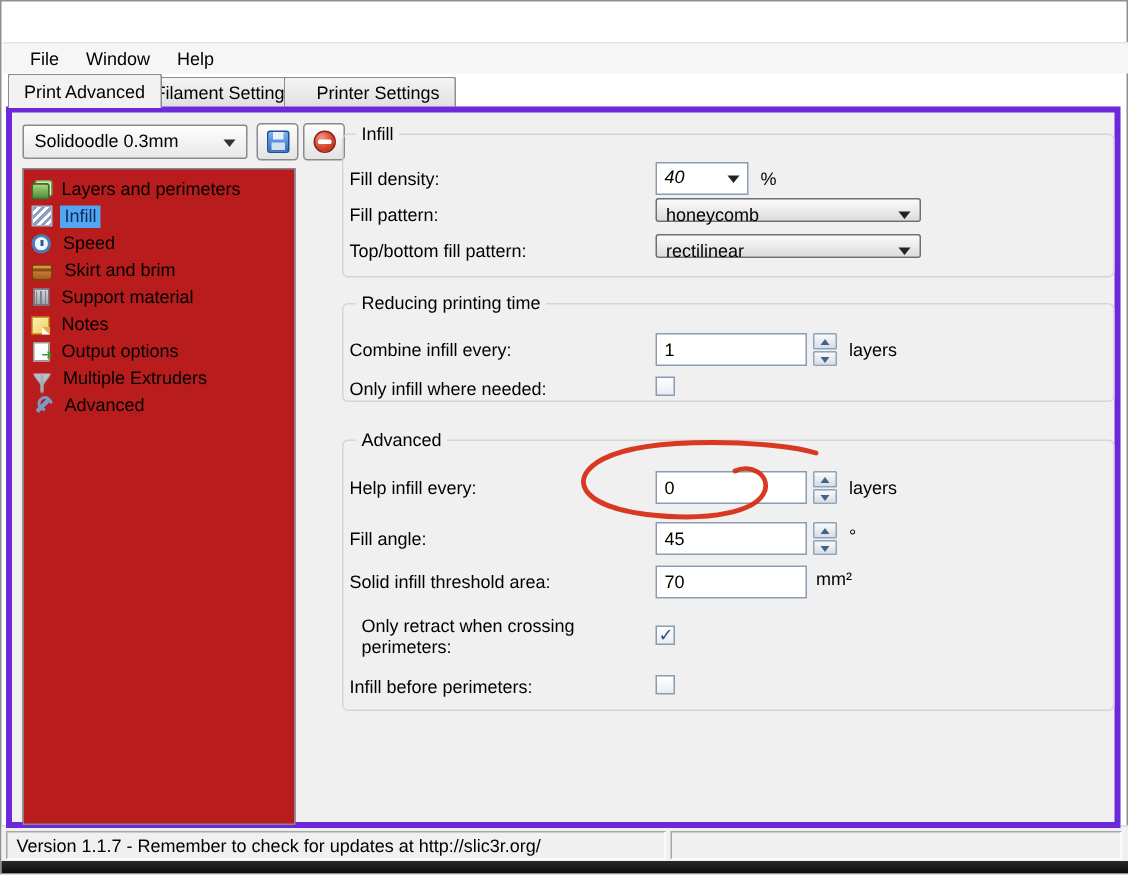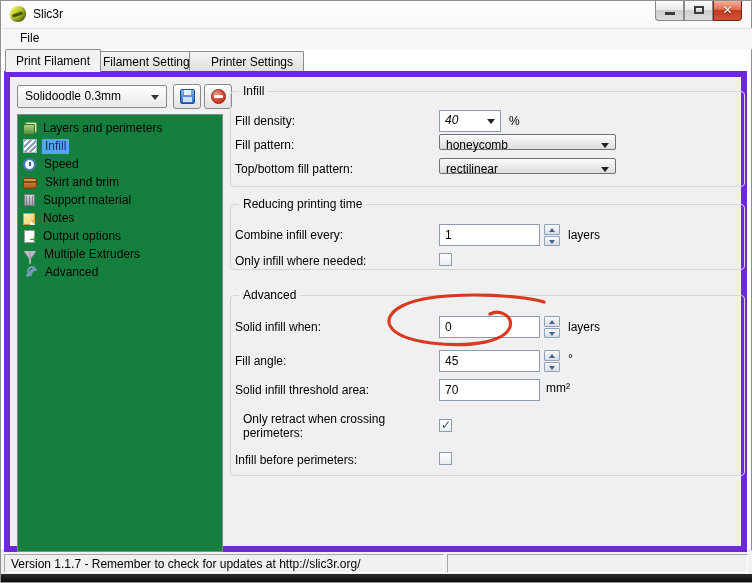--- a/index.html
+++ b/index.html
@@ -17,45 +17,45 @@
   
   .win-controls { position:absolute; right:9px; top:0; height:21px; display:flex; }
   .win-btn { width:29px; height:20px; border:1px solid #8a8a8a; border-top:none; background:linear-gradient(#fcfcfc,#e9e9e9 45%,#cfcfcf 50%,#dcdcdc); position:relative; cursor:default; }
   .win-btn.min { border-radius:0 0 0 4px; }
   .win-btn.close { border-radius:0 0 4px 0; background:linear-gradient(#f5b09a,#e06b4c 45%,#c23a22 50%,#d25535); border-color:#7e2417; }
   .glyph-min { position:absolute; left:9px; bottom:5px; width:10px; height:3px; background:#3c3c3c; }
   .glyph-max { position:absolute; left:9px; top:5px; width:10px; height:8px; border:2px solid #3c3c3c; background:transparent; }
   .glyph-close { position:absolute; width:100%; text-align:center; top:2px; color:#fff; font-weight:bold; font-size:12px; text-shadow:0 1px 1px rgba(0,0,0,.5); }
 
   
-  .menubar { position:absolute; left:1px; top:27px; width:750px; height:21px; background:#f6f6f6; border-top:1px solid #e3e3e3; display:flex; padding-left:9px; gap:13px;flex-direction:column; }
+  .menubar { position:absolute; left:1px; top:27px; width:750px; height:21px; background:#f6f6f6; border-top:1px solid #e3e3e3; display:flex; align-items:center; padding-left:9px; gap:0; }
   .menu-item { padding:2px 9px; }
 
   
   .tabrow { position:absolute; left:3px; top:48px; width:746px; height:23px; }
   .tab { position:absolute; bottom:0; border:1px solid #898c95; border-bottom:none; background:linear-gradient(#f4f4f4,#dfdfdf); padding:0 10px; line-height:20px; height:21px; border-radius:2px 2px 0 0; }
   .tab.active { height:23px; line-height:22px; background:#f2f2f2; z-index:3; }
   .tab1 { left:1px; } .tab2 { left:88px; } .tab3 { left:185px;padding-left:21px; }
 
   
-  .page { position:absolute; left:3px; top:70px; width:743px; height:481px; background:#f0f0f0; border:6px solid #6d28d9; z-index:2; }
+  .page { position:absolute; left:3px; top:70px; width:743px; height:481px; background:#f0f0f0; border:4px solid #6d28d9; z-index:2; }
 
   
   .preset-combo { position:absolute; left:7px; top:8px; width:150px; height:23px; background:linear-gradient(#fefefe,#e8e8e8); border:1px solid #8a8a8a; border-radius:2px; line-height:21px; padding-left:7px; }
   .preset-combo .arrow { position:absolute; right:7px; top:9px; width:0; height:0; border-left:4px solid transparent; border-right:4px solid transparent; border-top:5px solid #333; }
   .tool-btn { position:absolute; top:7px; width:28px; height:25px; border:1px solid #8a8a8a; border-radius:3px; background:linear-gradient(#fdfdfd,#e3e3e3); }
   .btn-save { left:163px; } .btn-delete { left:194px; }
   .save-ic { position:absolute; left:6px; top:4px; width:15px; height:15px; background:linear-gradient(#7db3f0,#2f6fc0); border:1px solid #1d4f96; border-radius:2px; }
   .save-ic::before { content:""; position:absolute; left:3px; top:0; width:7px; height:5px; background:#e8f1fb; }
   .save-ic::after { content:""; position:absolute; left:2px; bottom:1px; width:9px; height:5px; background:#cfe0f5; }
   .del-ic { position:absolute; left:6px; top:4px; width:15px; height:15px; border-radius:50%; background:radial-gradient(circle at 35% 30%,#f09a86,#d5452c 55%,#b22a15); border:1px solid #8e2417; }
   .del-ic::after { content:""; position:absolute; left:2px; top:5px; width:9px; height:3px; background:#fff; border-radius:1px; }
 
   
-  .tree { position:absolute; left:7px; top:37px; width:206px; height:438px; background:#15803d; border:1px solid #828790; padding-top:4px; }
+  .tree { position:absolute; left:7px; top:37px; width:182px; height:438px; background:#b91c1c; border:1px solid #828790; padding-top:4px; }
   .tree-item { height:18px; display:flex; align-items:center; padding-left:5px; }
   .tree-item .ti-label { padding:0 3px; line-height:15px; }
   .tree-item.selected .ti-label { background:#55a6f2; color:#0b2d5c; }
   .ticon { width:14px; height:14px; margin-right:5px; position:relative; flex:none; }
 
   .layers-icon { background:linear-gradient(#a9d67c,#4e8f3c); border:1px solid #3a6e2a; border-radius:2px; box-shadow:2px -2px 0 -1px #d7ecc0, 2px -2px 0 0 #6da854; width:12px; height:11px; margin-top:2px; }
   .infill-icon { background:repeating-linear-gradient(135deg,#8d9fc0 0 2px,#ffffff 2px 4px); border:1px solid #aab4c8; }
   .speed-icon { border-radius:50%; border:2px solid #4a7ab8; background:radial-gradient(#ffffff,#dce9f8); width:13px; height:13px; }
   .speed-icon::after { content:""; position:absolute; left:4px; top:2px; width:2px; height:4px; background:#2c5a96; }
   .skirt-icon { background:linear-gradient(#dd9a4d,#a85a1a); border:1px solid #7a3c0e; border-radius:2px 2px 3px 3px; height:11px; margin-top:2px; }
@@ -106,44 +106,29 @@
   .sb-field { position:absolute; top:3px; height:19px; border:1px solid; border-color:#a7a7a7 #fff #fff #a7a7a7; padding:2px 6px; white-space:nowrap; overflow:hidden; }
   .sb-f1 { left:3px; width:440px; }
   .sb-f2 { left:446px; width:301px; }
   .bottom-strip { position:absolute; left:0; bottom:0; width:752px; height:8px; background:linear-gradient(#2a2a2a,#0d0d0d); }
 </style>
 </head>
 <body>
 
 <div class="window">
 
-  <div class="titlebar">
-    <div class="app-logo"></div>
-    <div class="app-title">Slic3r</div>
-    <div class="win-controls">
-      <div class="win-btn min">
-          <div class="glyph-min"></div>
-        </div>
-      <div class="win-btn">
-          <div class="glyph-max"></div>
-        </div>
-      <div class="win-btn close">
-          <div class="glyph-close">✕</div>
-        </div>
-    </div>
-  </div>
 
   <div class="menubar">
     <div class="menu-item">File</div>
     <div class="menu-item">Window</div>
     <div class="menu-item">Help</div>
   </div>
 
   <div class="tabrow">
-    <div class="tab tab1 active">Print Filament</div>
+    <div class="tab tab1 active">Print Advanced</div>
     <div class="tab tab2">Filament Settings</div>
     <div class="tab tab3">Printer Settings</div>
   </div>
 
   <div class="page">
 
     <div class="preset-combo">
       <span>Solidoodle 0.3mm</span>
       <span class="arrow"></span>
     </div>
@@ -233,21 +218,21 @@
       </div>
       <div class="unit" style="top:23px;">layers</div>
 
       <div class="f-label" style="top:49px;">Only infill where needed:</div>
       <div class="cb" style="top:48px;"></div>
     </div>
 
     <div class="group g-adv">
       <div class="group-title">Advanced</div>
 
-      <div class="f-label" style="top:24px;">Solid infill when:</div>
+      <div class="f-label" style="top:24px;">Help infill every:</div>
       <input class="txt" style="top: 20px;" value="0">
       <div class="spin" style="top:20px;">
         <div class="sb up"></div>
         <div class="sb down"></div>
       </div>
       <div class="unit" style="top:24px;">layers</div>
 
       <div class="f-label" style="top:58px;">Fill angle:</div>
       <input class="txt" style="top: 54px;" value="45">
       <div class="spin" style="top:54px;">

